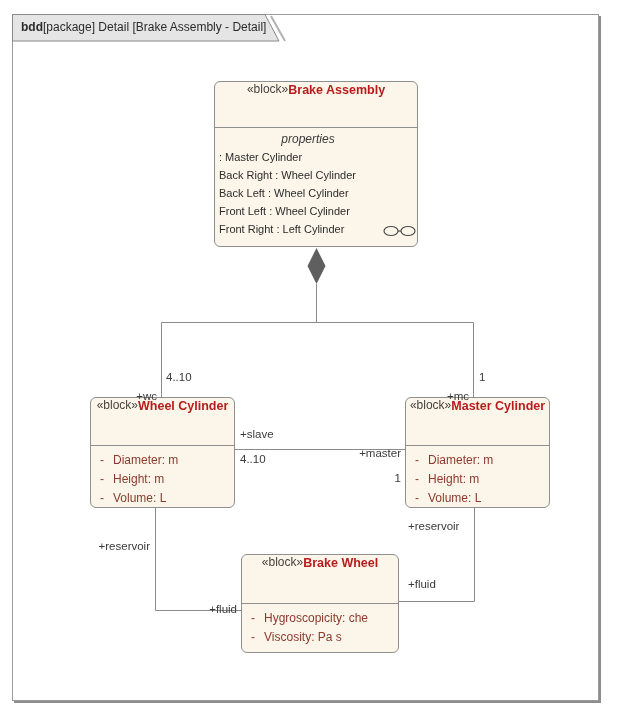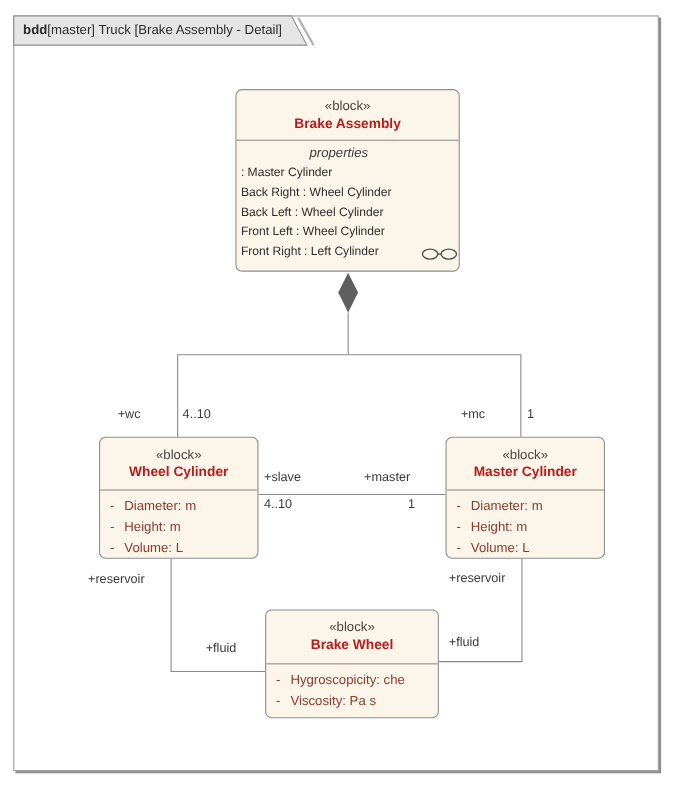--- a/index.html
+++ b/index.html
@@ -17,32 +17,32 @@
     position:absolute;left:21px;top:20px;font-size:12px;color:#2b2b2b;white-space:nowrap;
   }
   .tab-text .kw{font-weight:bold;margin-top:39px;}
   
   .block{
     position:absolute;background:#FCF5E9;border:1px solid #8F8F8F;border-radius:6px;
     box-sizing:border-box;overflow:hidden;
   }
   .block-header{
     text-align:center;border-bottom:1px solid #8F8F8F;
-    display:flex;flex-direction:column;justify-content:center;box-sizing:border-box;
+    display:flex;flex-direction:row;justify-content:center;box-sizing:border-box;
   }
   .stereotype{font-size:12px;color:#45433f;line-height:15px;}
   .block-name{font-size:12.5px;font-weight:bold;color:#b91c1c;line-height:17px;}
   .compartment{padding:3px 20px 0 4px;box-sizing:border-box;}
   .compartment-title{font-style:italic;text-align:center;font-size:12px;color:#3a3a3a;line-height:17px;}
   .prop-row{font-size:11px;color:#2c2c2c;line-height:18px;white-space:nowrap;}
   .attr-row{font-size:12px;color:#8B3A2E;line-height:19px;white-space:nowrap;display:flex;}
   .attr-row .dash{width:18px;padding-left:5px;box-sizing:border-box;}
   
   .clabel{position:absolute;font-size:11.5px;color:#3a3a3a;white-space:nowrap;}
-  .r{text-align:left;}
+  .r{text-align:right;margin-top:19px;}
   svg.overlay{position:absolute;left:0;top:0;pointer-events:none;}
 </style>
 </head>
 <body>
 
 <div id="canvas">
 
   <div class="frame"></div>
 
   <div class="block" style="left:214px;top:81px;width:204px;height:166px;">
@@ -136,21 +136,21 @@
 
     <polyline points="474.5,508 474.5,601.5 399,601.5" fill="none" stroke="#8A8A8A" stroke-width="1"></polyline>
 
     <g stroke="#4d4d4d" stroke-width="1.2" fill="none">
       <ellipse cx="391" cy="231" rx="7" ry="4.5"></ellipse>
       <ellipse cx="408" cy="231" rx="7" ry="4.5"></ellipse>
       <line x1="398" y1="231" x2="401" y2="231"></line>
     </g>
   </svg>
 
-  <div class="tab-text"><span class="kw">bdd</span><span>[master] Truck [Brake Assembly - Detail]</span></div>
+  <div class="tab-text"><span class="kw">bdd</span><span>[package] Detail [Brake Assembly - Detail]</span></div>
 
   <div class="clabel r" style="left:107px;top:371px;width:50px;">+wc</div>
   <div class="clabel" style="left:166px;top:371px;">4..10</div>
   <div class="clabel r" style="left:419px;top:371px;width:50px;">+mc</div>
   <div class="clabel" style="left:479px;top:371px;">1</div>
 
   <div class="clabel" style="left:240px;top:428px;">+slave</div>
   <div class="clabel r" style="left:331px;top:428px;width:70px;">+master</div>
   <div class="clabel" style="left:240px;top:453px;">4..10</div>
   <div class="clabel r" style="left:371px;top:453px;width:30px;">1</div>

